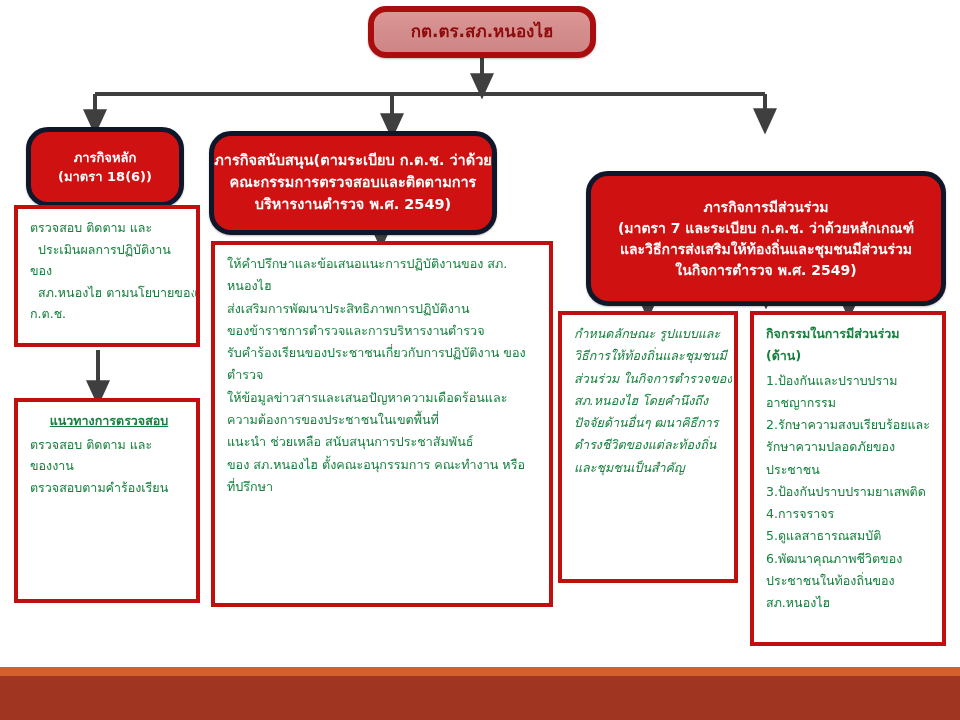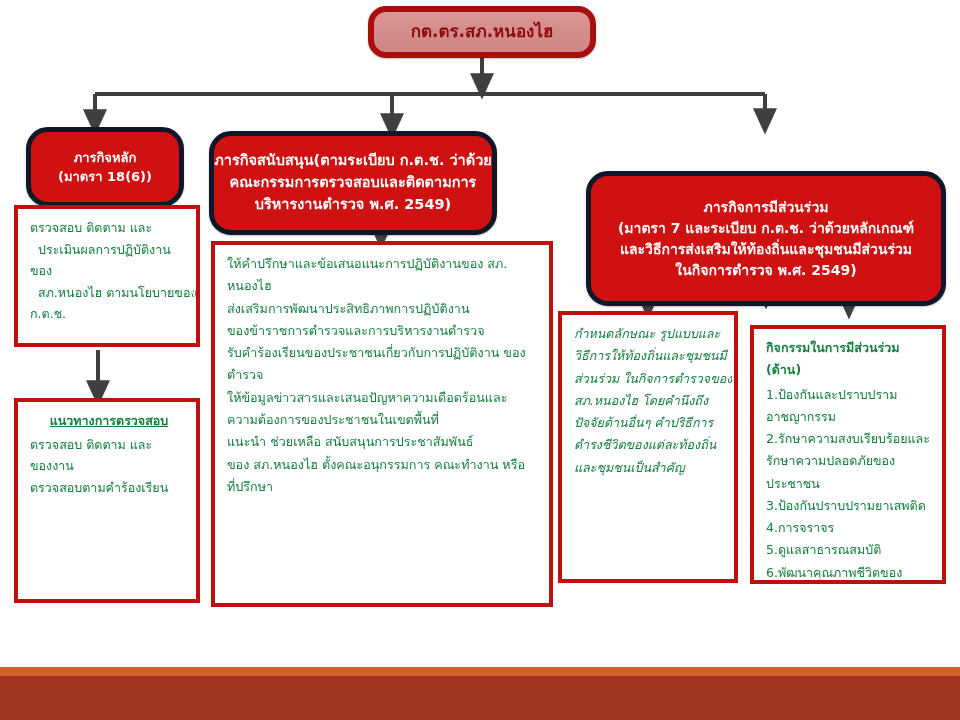--- a/index.html
+++ b/index.html
@@ -97,21 +97,21 @@
     display: block;
     margin-bottom: 2px;
   }
   .dbox .ln { display: block; white-space: nowrap; }
   .dbox .ln.indent { padding-left: 8px; }
 
   #box-main-1   { left: 14px;  top: 205px; width: 186px; height: 142px; }
   #box-main-2   { left: 14px;  top: 398px; width: 186px; height: 205px; }
   #box-support  { left: 211px; top: 241px; width: 342px; height: 366px; font-size: 12.6px; line-height: 1.77; }
   #box-part-1   { left: 558px; top: 311px; width: 180px; height: 272px; line-height: 1.78; font-style: italic; }
-  #box-part-2   { left: 750px; top: 311px; width: 196px; height: 259px; line-height: 1.78; margin-top: 14px; }
+  #box-part-2   { left: 750px; top: 311px; width: 196px; height: 335px; line-height: 1.78; }
 
   #box-part-2 .hd { text-decoration: none; text-align: left; }
 
   
   #band-orange {
     position: absolute;
     left: 0; top: 667px;
     width: 960px; height: 9px;
     background: #d4602b;
   }
@@ -208,21 +208,21 @@
     <span class="ln">(มาตรา 7 และระเบียบ ก.ต.ช. ว่าด้วยหลักเกณฑ์</span>
     <span class="ln">และวิธีการส่งเสริมให้ท้องถิ่นและชุมชนมีส่วนร่วม</span>
     <span class="ln">ในกิจการตำรวจ พ.ศ. 2549)</span>
   </div>
 
   <div id="box-part-1" class="dbox">
     <span class="ln">กำหนดลักษณะ  รูปแบบและ</span>
     <span class="ln">วิธีการให้ท้องถิ่นและชุมชนมี</span>
     <span class="ln">ส่วนร่วม ในกิจการตำรวจของ</span>
     <span class="ln">สภ.หนองไฮ      โดยคำนึงถึง</span>
-    <span class="ln">ปัจจัยด้านอื่นๆ     คำปริธีการ</span>
+    <span class="ln">ปัจจัยด้านอื่นๆ     ฒนาคิธีการ</span>
     <span class="ln">ดำรงชีวิตของแต่ละท้องถิ่น</span>
     <span class="ln">และชุมชนเป็นสำคัญ</span>
   </div>
 
   <div id="box-part-2" class="dbox">
     <span class="hd">กิจกรรมในการมีส่วนร่วม  (ด้าน)</span>
     <span class="ln">1.ป้องกันและปราบปราม</span>
     <span class="ln">อาชญากรรม</span>
     <span class="ln">2.รักษาความสงบเรียบร้อยและ</span>
     <span class="ln">รักษาความปลอดภัยของ</span>

